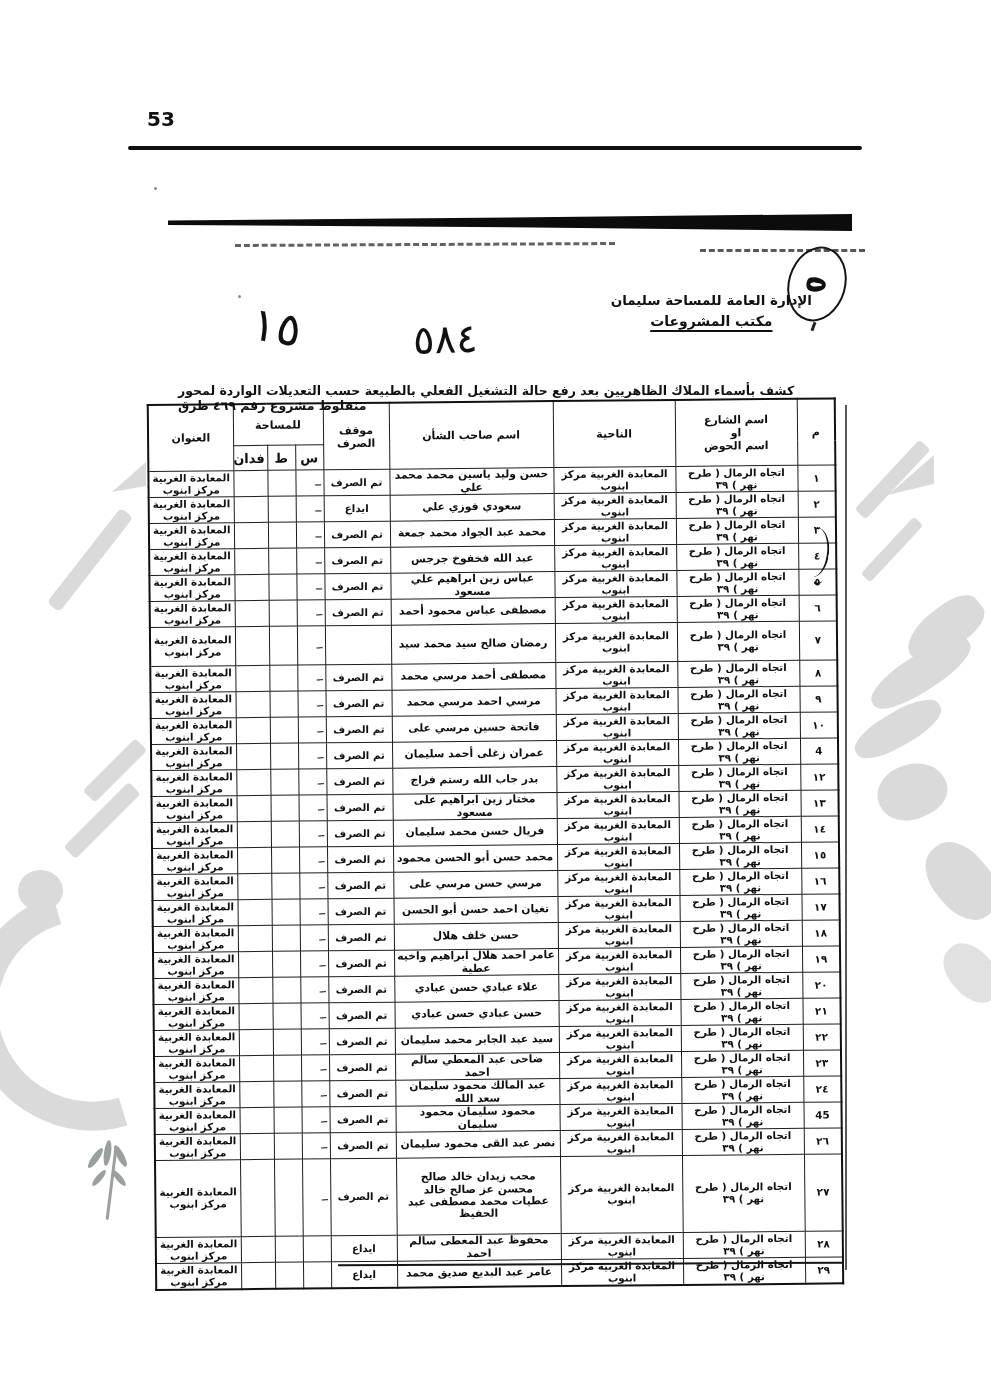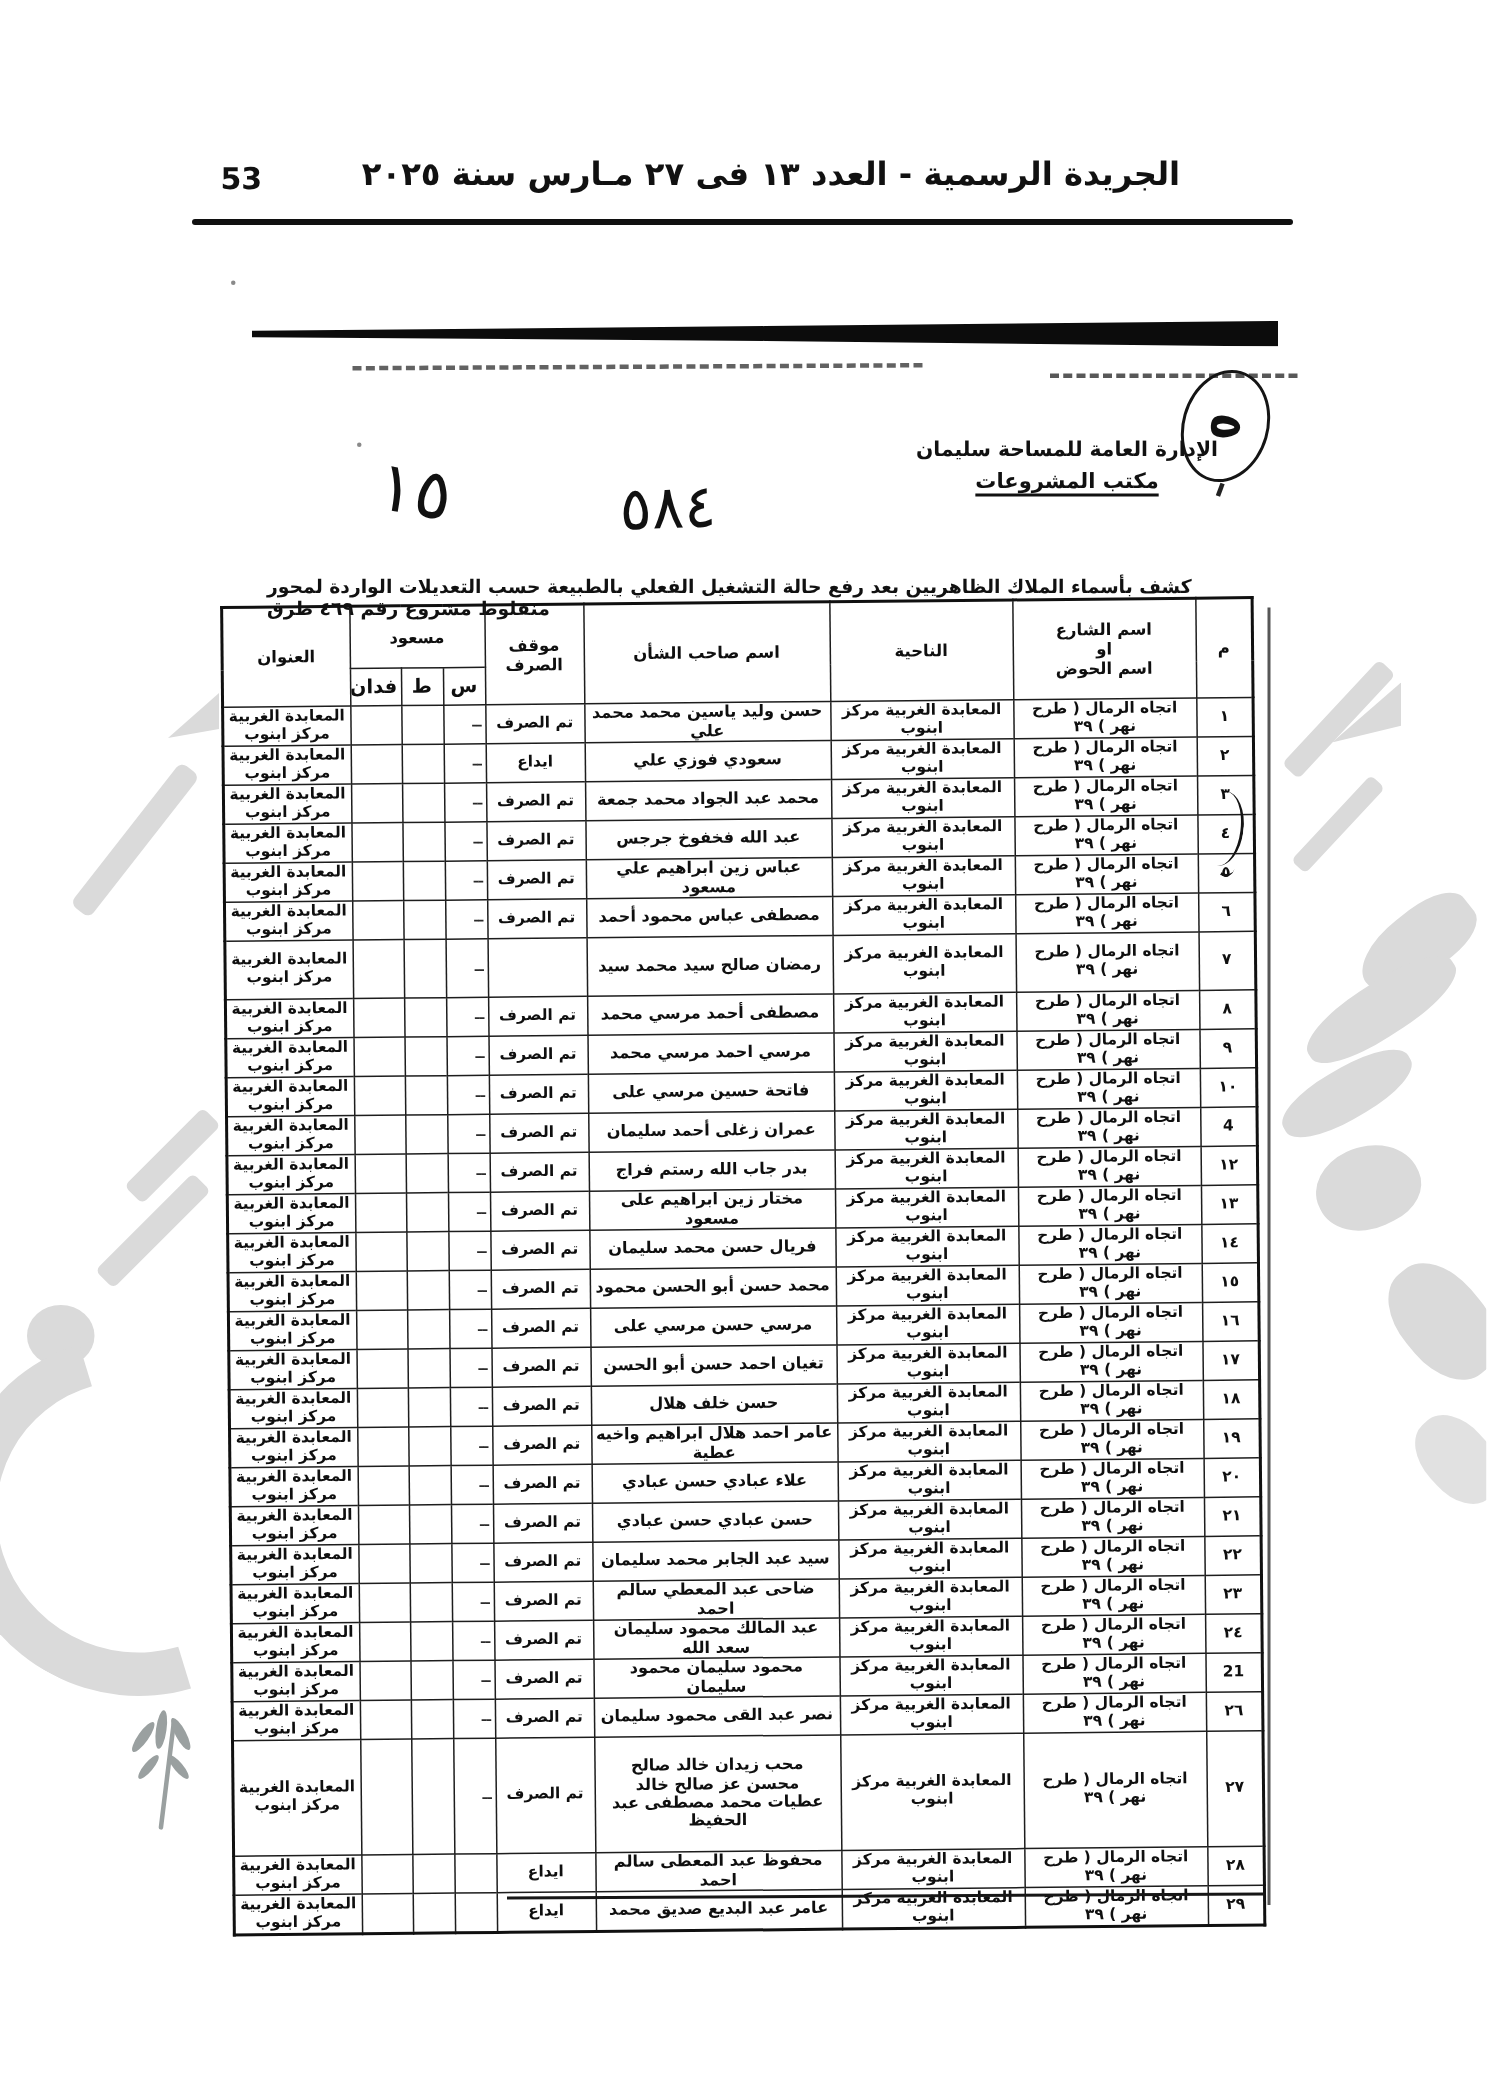--- a/index.html
+++ b/index.html
@@ -107,21 +107,20 @@
     <div class="wheat">
       <i class="stem"></i>
         <i class="f1"></i>
         <i class="f2"></i>
         <i class="f3"></i>
         <i class="f4"></i>
         <i class="f5"></i>
     </div>
   </div>
 
-  <div class="gz-title">الجريدة الرسمية - العدد ١٣ فى ٢٧ مـارس سنة ٢٠٢٥</div>
   <div class="gz-pageno">53</div>
   <div class="gz-rule"></div>
 
   <div>
     <div class="scan-topbar"></div>
     <div class="noise-a"></div>
     <div class="noise-b"></div>
     <div class="noise-dot" style="left:154px;top:187px;"></div>
     <div class="noise-dot" style="left:238px;top:295px;"></div>
 
@@ -155,21 +154,21 @@
         </colgroup>
         <thead>
           <tr class="h1">
             <th rowspan="2">م</th>
             <th rowspan="2" class="hdr-street">اسم الشارع
 او
 اسم الحوض</th>
             <th rowspan="2">الناحية</th>
             <th rowspan="2">اسم صاحب الشأن</th>
             <th rowspan="2">موقف الصرف</th>
-            <th colspan="3">مسعود</th>
+            <th colspan="3">للمساحة</th>
             <th rowspan="2">العنوان</th>
           </tr>
           <tr class="h2">
             <th>س</th>
             <th>ط</th>
             <th>فدان</th>
           </tr>
         </thead>
         <tbody>
             <tr>
@@ -430,21 +429,21 @@
         <td class="c-street">اتجاه الرمال ( طرح نهر ) ٣٩</td>
         <td class="c-district">المعابدة الغربية مركز ابنوب</td>
         <td class="c-owner">عبد المالك محمود سليمان سعد الله</td>
         <td class="c-status">تم الصرف</td>
         <td class="c-s">ــ</td>
         <td class="c-t"></td>
         <td class="c-f"></td>
         <td class="c-address">المعابدة الغربية مركز ابنوب</td>
       </tr>
             <tr>
-        <td class="c-serial">21</td>
+        <td class="c-serial">45</td>
         <td class="c-street">اتجاه الرمال ( طرح نهر ) ٣٩</td>
         <td class="c-district">المعابدة الغربية مركز ابنوب</td>
         <td class="c-owner">محمود سليمان محمود سليمان</td>
         <td class="c-status">تم الصرف</td>
         <td class="c-s">ــ</td>
         <td class="c-t"></td>
         <td class="c-f"></td>
         <td class="c-address">المعابدة الغربية مركز ابنوب</td>
       </tr>
             <tr>

